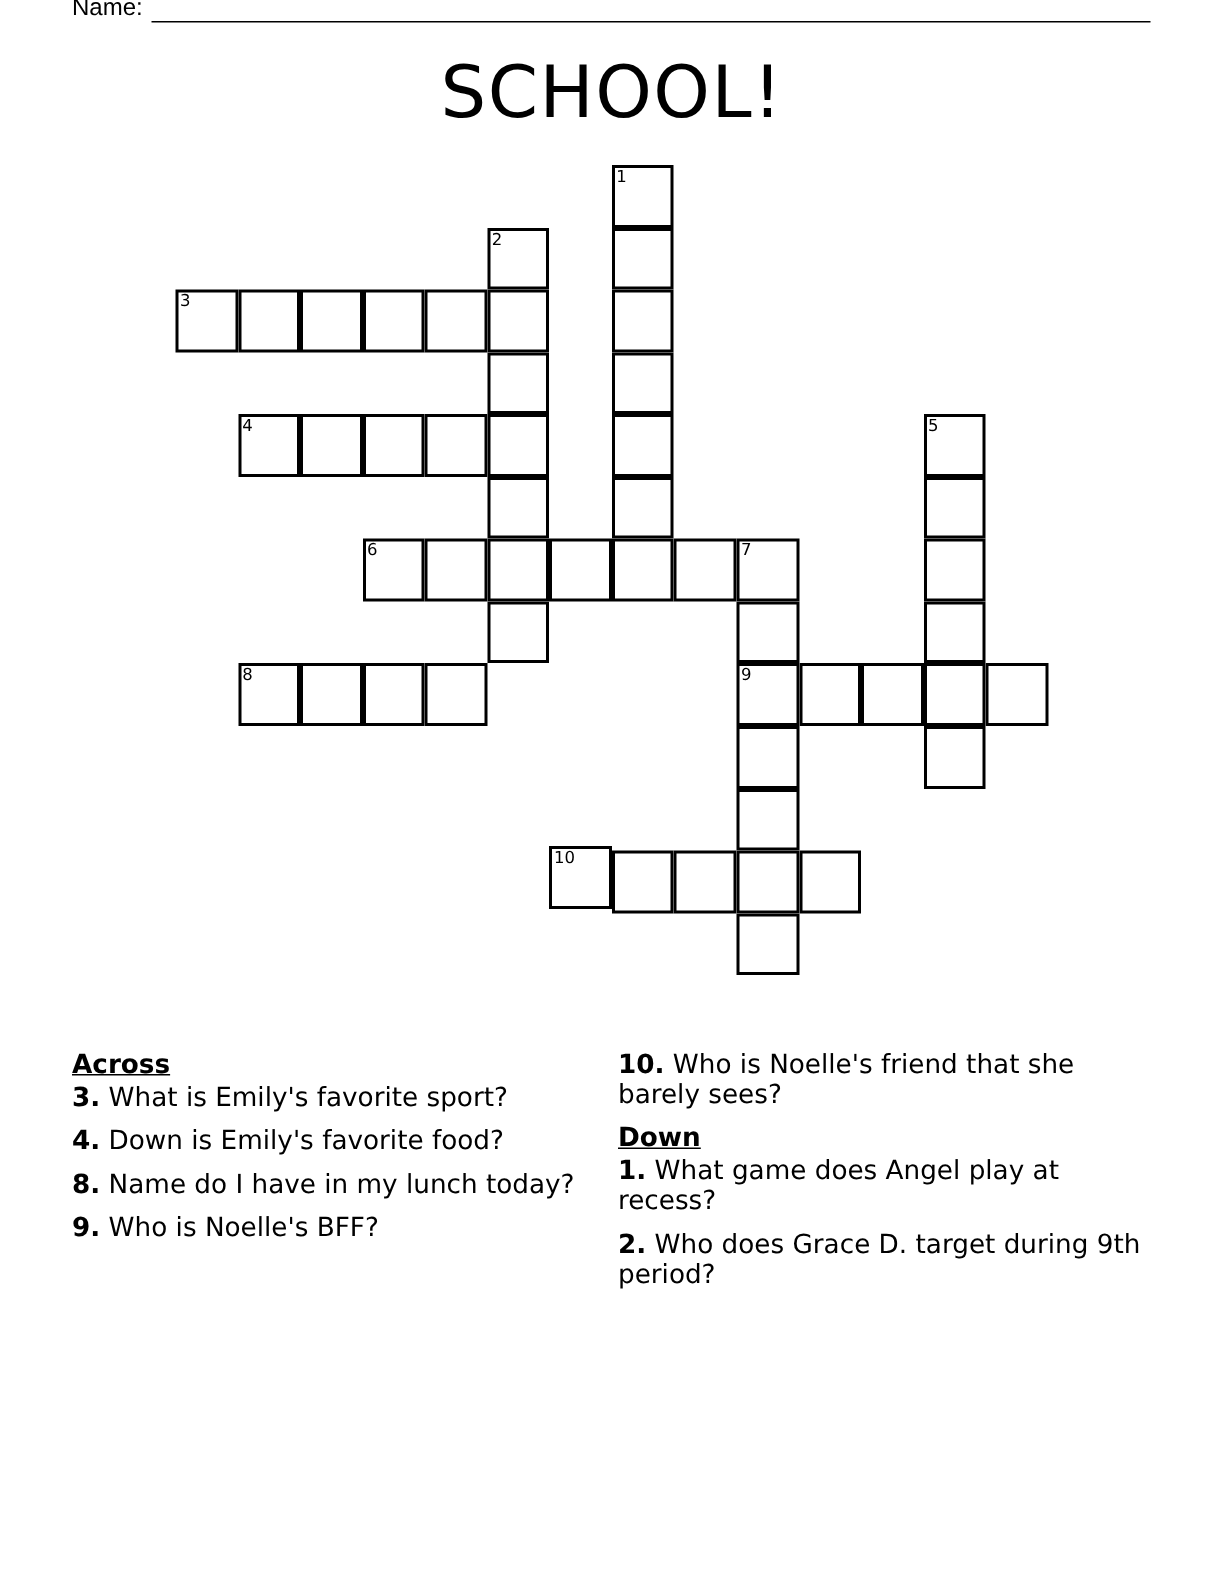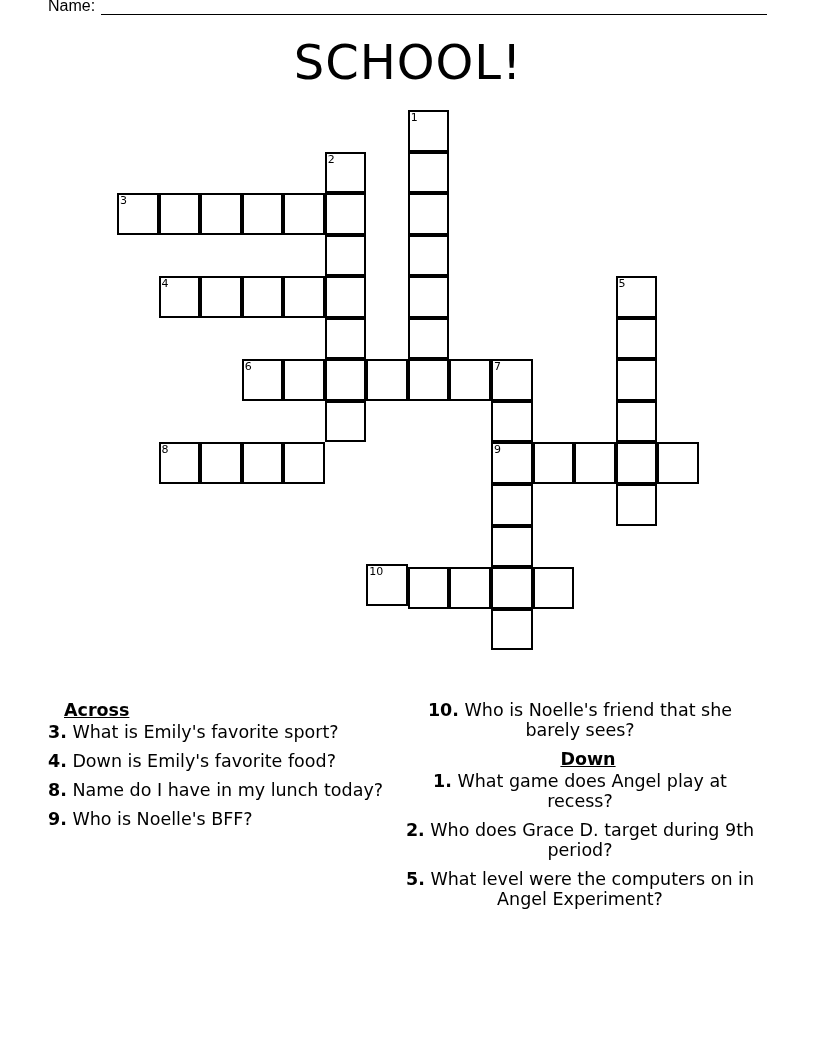--- a/index.html
+++ b/index.html
@@ -5,22 +5,22 @@
   html,body{margin:0;padding:0;background:#fff;}
   body{width:816px;height:1056px;position:relative;overflow:hidden;font-family:"DejaVu Sans",sans-serif;color:#000;}
   .name-row{position:absolute;left:48px;top:-3px;font-family:"Liberation Sans",sans-serif;font-size:16px;display:flex;align-items:flex-end;}
   .name-line{display:inline-block;width:666px;border-bottom:1px solid #000;margin-left:6px;height:14px;}
   .title{position:absolute;left:0;width:816px;top:34px;text-align:center;font-size:48px;letter-spacing:1px;font-family:"DejaVu Sans",sans-serif;}
   .grid{position:absolute;left:0;top:0;width:816px;height:680px;}
   .cell{position:absolute;width:41.6px;height:41.6px;box-sizing:border-box;border:2px solid #000;background:#fff;}
   .cell .num{position:absolute;left:1px;top:0;font-size:11px;line-height:12px;font-family:"DejaVu Sans",sans-serif;}
   .clues{position:absolute;top:700px;font-size:17.5px;line-height:20px;}
   .clues.left{left:48px;width:345px;}
-  .clues.right{left:400px;width:360px;text-align:center;}
-  .clues h3{margin:0 0 2px 16px;font-size:17.5px;font-weight:bold;text-decoration:underline;}
+  .clues.right{left:412px;width:360px;}
+  .clues h3{margin:0 0 2px 0;font-size:17.5px;font-weight:bold;text-decoration:underline;}
   .clue{margin:0 0 9px 0;}
   .clue b{font-weight:bold;}
 </style>
 </head>
 <body>
 
 <div class="name-row">
   <span>Name:</span>
   <span class="name-line"></span>
 </div>
@@ -107,14 +107,13 @@
   <div class="clue"><b>4.</b><span> Down is Emily's favorite food?</span></div>
   <div class="clue"><b>8.</b><span> Name do I have in my lunch today?</span></div>
   <div class="clue"><b>9.</b><span> Who is Noelle's BFF?</span></div>
 </div>
 
 <div class="clues right">
   <div class="clue"><b>10.</b><span> Who is Noelle's friend that she barely sees?</span></div>
   <h3>Down</h3>
   <div class="clue"><b>1.</b><span> What game does Angel play at recess?</span></div>
   <div class="clue"><b>2.</b><span> Who does Grace D. target during 9th period?</span></div>
-  <div class="clue"><b>5.</b><span> What level were the computers on in Angel Experiment?</span></div>
 </div>
 
 </body></html>

